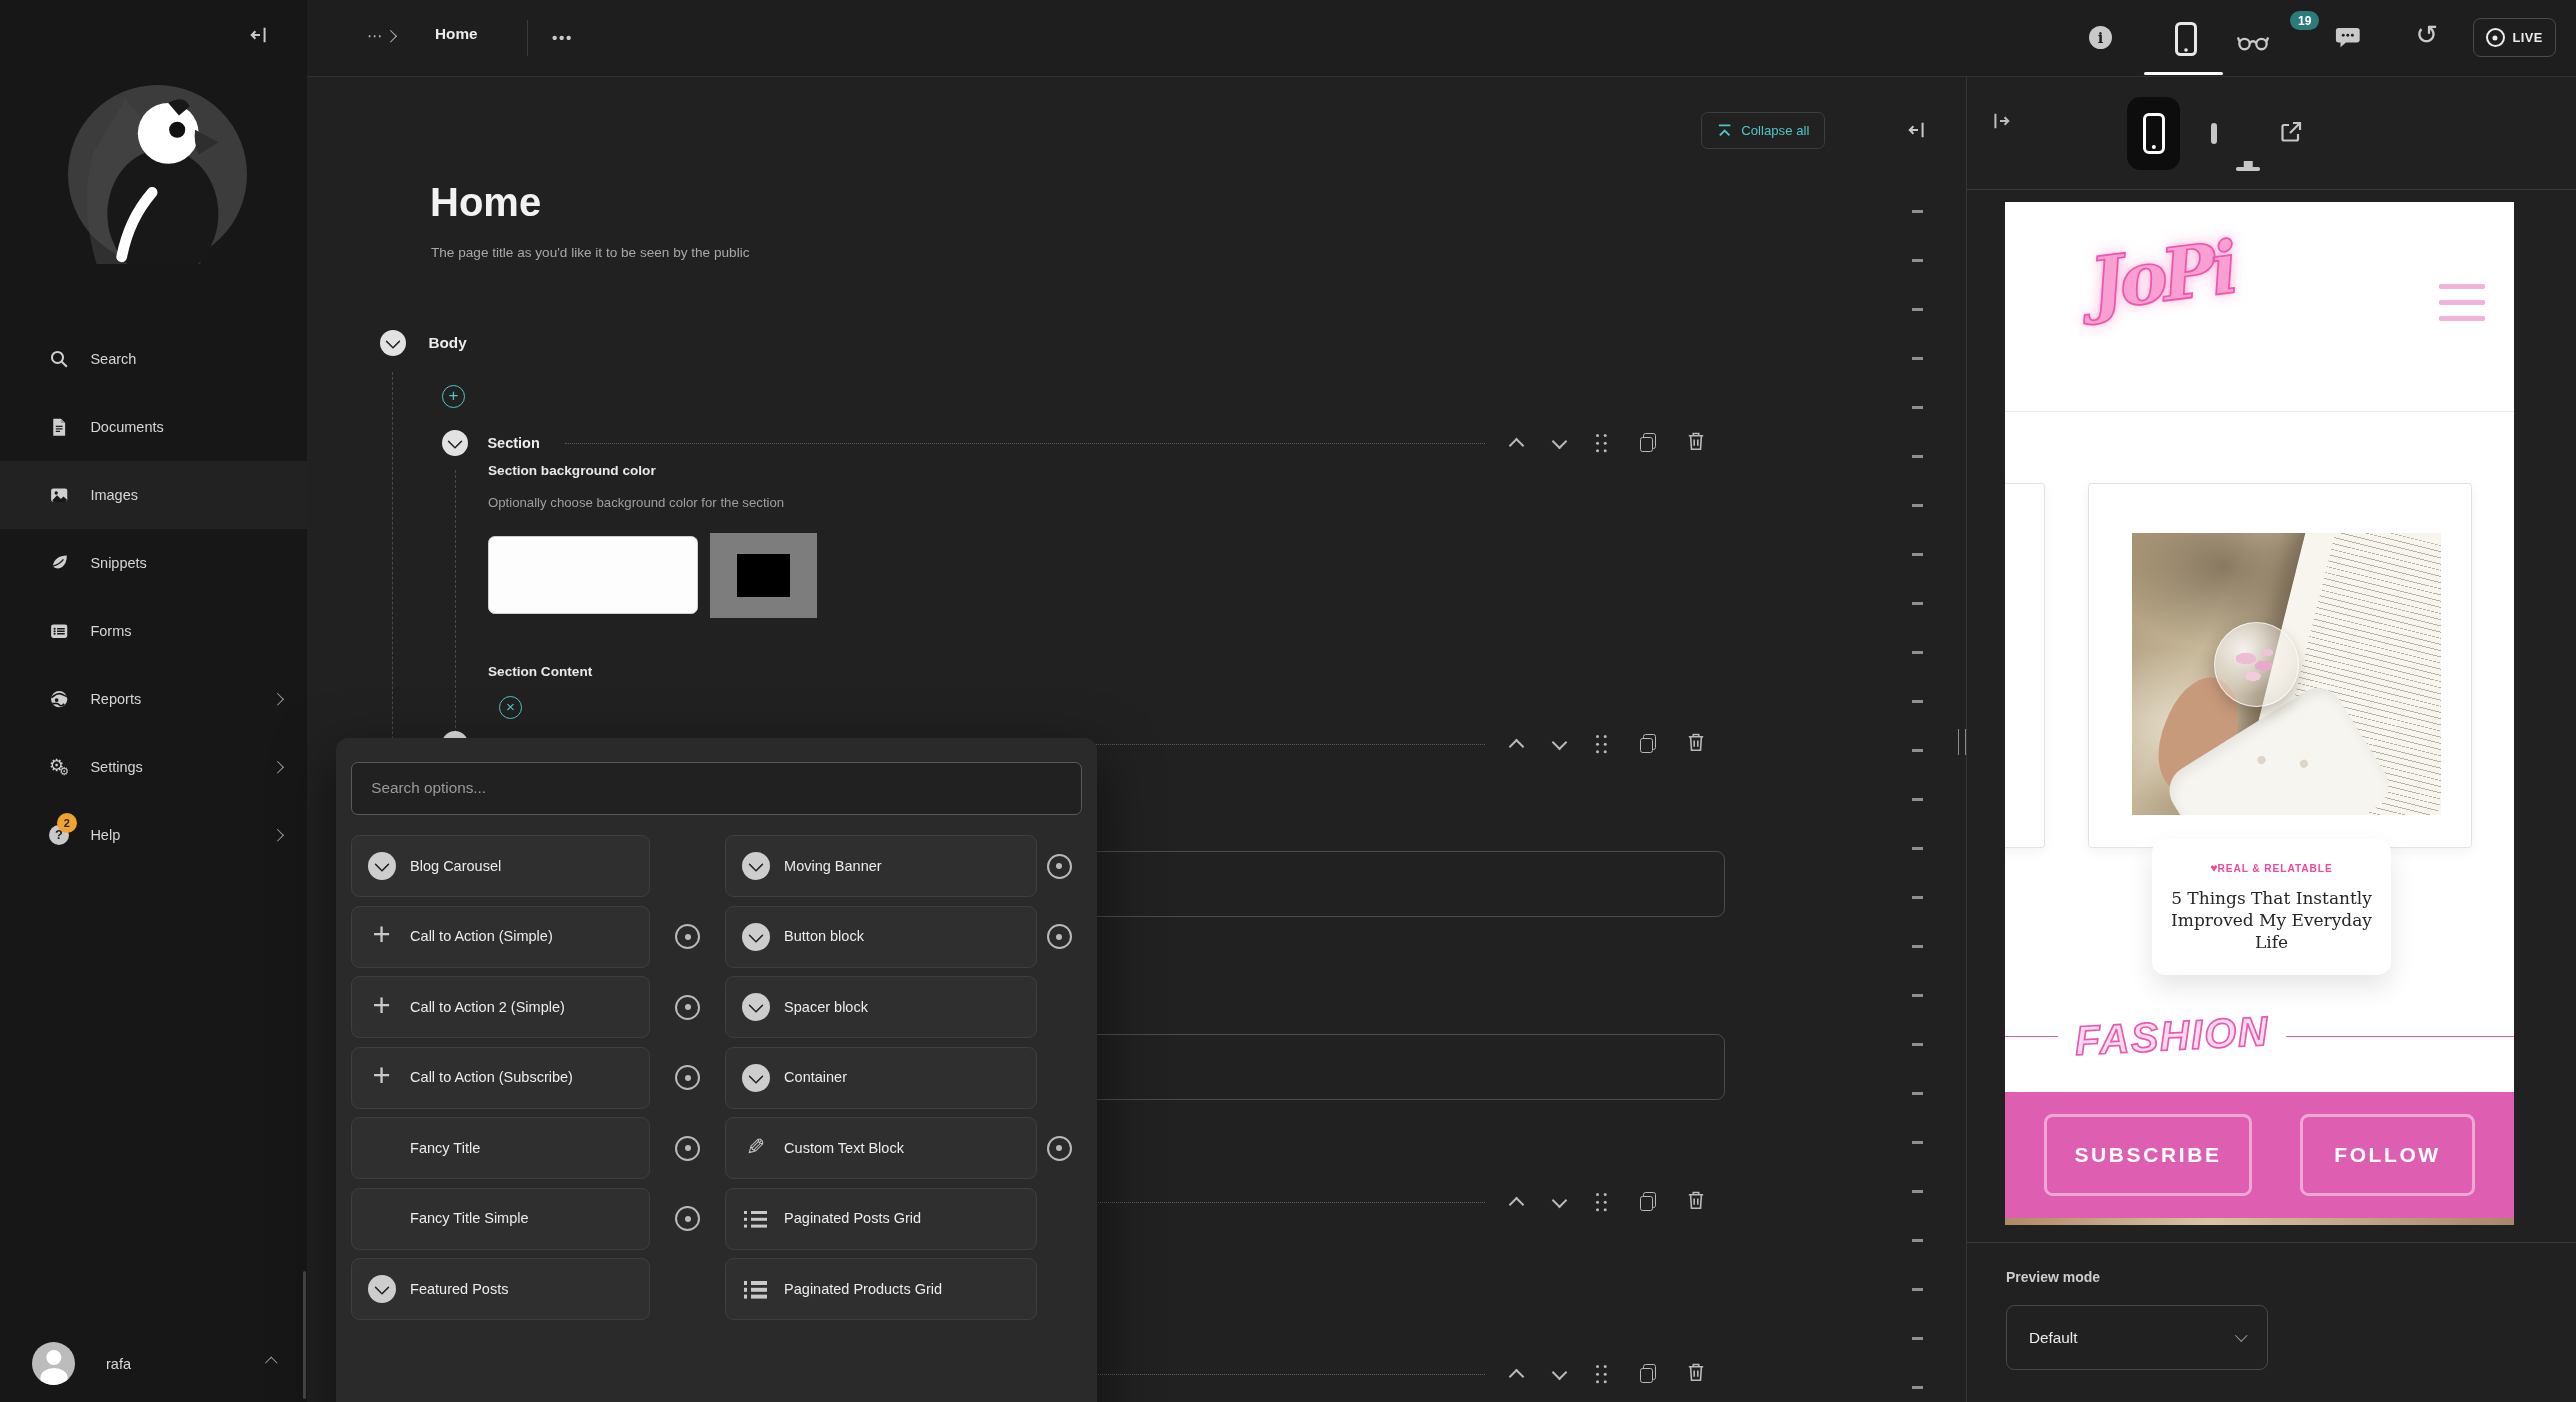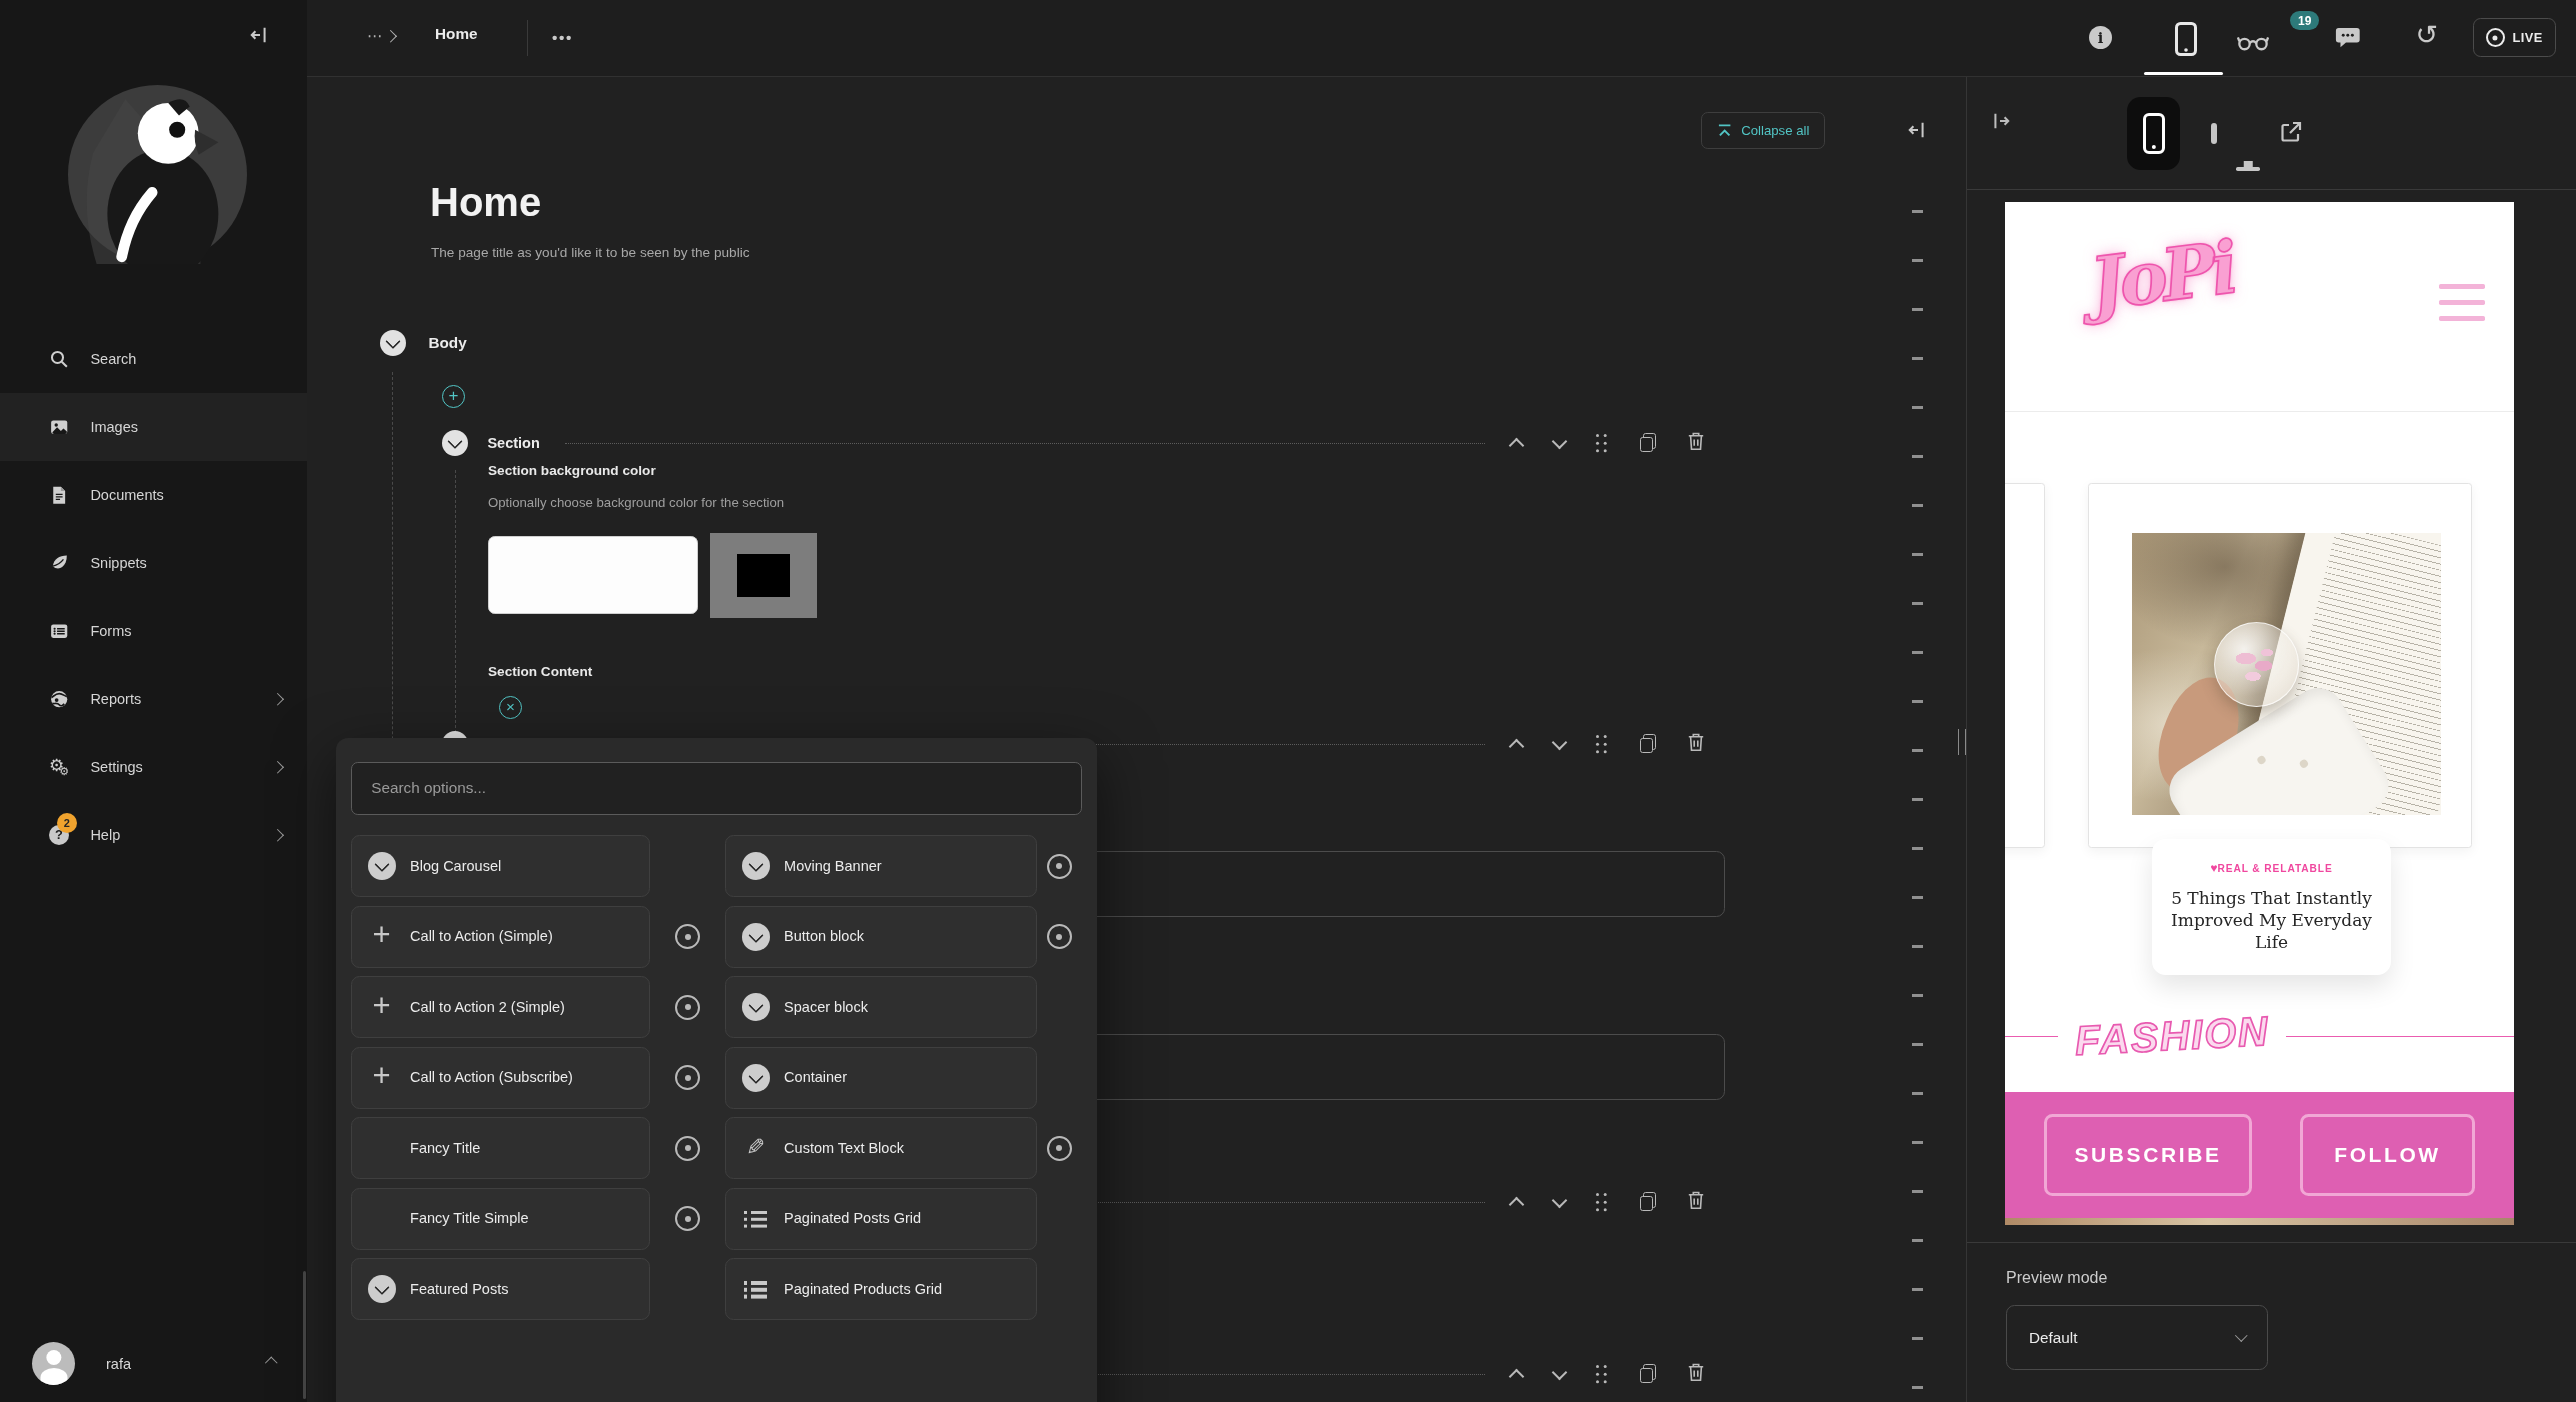--- a/index.html
+++ b/index.html
@@ -152,21 +152,21 @@
   .cap-title{font-family:"DejaVu Serif",serif;font-size:17px;color:#262626;line-height:1.3}
   .fashion-row{left:0;right:0;top:811px;display:flex;align-items:center}
   .fline{height:1.7px;background:#ea5cb0}
   .fashion-txt{font-size:41px;font-weight:bold;font-style:italic;letter-spacing:1.7px;color:#fbd9ee;
         -webkit-text-stroke:1.7px #e85ab0;margin:0 17px;transform:rotate(-3deg)}
   .band{left:0;right:0;top:890px;height:126px;background:#de5fb2;display:flex;align-items:center;justify-content:space-between;padding:0 39px}
   .band-btn{height:82px;border:3.4px solid #f1a7d5;border-radius:8.5px;color:#fff;font-size:21px;font-weight:bold;
         letter-spacing:2.6px;display:flex;align-items:center;justify-content:center;background:transparent}
   .strip{left:0;right:0;top:1016px;height:6.8px;background:linear-gradient(90deg,#b08a66,#d8c4a4 40%,#a9876a)}
   .rdiv2{left:0;right:0;top:1164px;height:0.9px;background:#3a3a3a}
-  .pmode-label{left:39px;top:1191px;font-size:16px;font-weight:normal;color:#cdcdcd}
+  .pmode-label{left:39px;top:1191px;font-size:14px;font-weight:bold;color:#cdcdcd}
   .pselect{left:39px;top:1227px;width:262px;height:65px;border:0.9px solid #4a4a4a;border-radius:8.5px;
         display:flex;align-items:center;justify-content:space-between;padding:0 22px;font-size:15.3px;color:#ececec}
 </style>
 </head>
 <body>
 
 <aside class="abs sidebar">
   <span class="abs" style="left:249px;top:24px">
     <svg width="22" height="22" viewBox="0 0 24 24" fill="none" stroke="#c9c9c9" stroke-width="2.2">
         <path d="M17 4v16M12 12H3M7 8l-4 4 4 4"></path>
@@ -188,39 +188,39 @@
   <nav class="abs nav">
     <div class="nav-row">
       <span class="nav-ic">
         <svg width="20.4" height="20.4" viewBox="0 0 24 24" fill="none" stroke="#cfcfcf" stroke-width="2.4">
             <circle cx="10" cy="10" r="6.5"></circle>
             <path d="M15 15l6 6"></path>
           </svg>
         </span>
       <span>Search</span>
     </div>
+    <div class="nav-row">
+      <span class="nav-ic">
+        <svg width="20.4" height="20.4" viewBox="0 0 24 24">
+            <path d="M5 2h9l5 5v15H5z" fill="#cfcfcf"></path>
+            <path d="M14 2v5h5" fill="#9a9a9a"></path>
+            <path d="M8 11h8M8 14h8M8 17h5" stroke="#171717" stroke-width="1.6"></path>
+          </svg>
+        </span>
+      <span>Documents</span>
+    </div>
     <div class="nav-row active">
       <span class="nav-ic">
         <svg width="20.4" height="20.4" viewBox="0 0 24 24">
             <rect x="2.5" y="4" width="19" height="16" rx="2.5" fill="#cfcfcf"></rect>
             <circle cx="8.5" cy="9.5" r="2" fill="#171717"></circle>
             <path d="M4 18l5.5-6 4.5 4.5 3-3L21 17v1a2 2 0 0 1-2 2H6a2 2 0 0 1-2-2z" fill="#171717"></path>
           </svg>
         </span>
       <span>Images</span>
-    </div>
-    <div class="nav-row">
-      <span class="nav-ic">
-        <svg width="20.4" height="20.4" viewBox="0 0 24 24">
-            <path d="M5 2h9l5 5v15H5z" fill="#cfcfcf"></path>
-            <path d="M14 2v5h5" fill="#9a9a9a"></path>
-            <path d="M8 11h8M8 14h8M8 17h5" stroke="#171717" stroke-width="1.6"></path>
-          </svg>
-        </span>
-      <span>Documents</span>
     </div>
     <div class="nav-row">
       <span class="nav-ic">
         <svg width="20.4" height="20.4" viewBox="0 0 24 24">
             <path d="M21 3C12 3 5.5 7.5 4.5 15.5c3.5 3.5 8 3.2 11 1 3.4-2.5 5.5-7 5.5-13.5z" fill="#cfcfcf"></path>
             <path d="M4.5 15.5C9 14.5 13.5 12 17 7.5" stroke="#171717" stroke-width="1.6" fill="none"></path>
           </svg>
         </span>
       <span>Snippets</span>
     </div>

